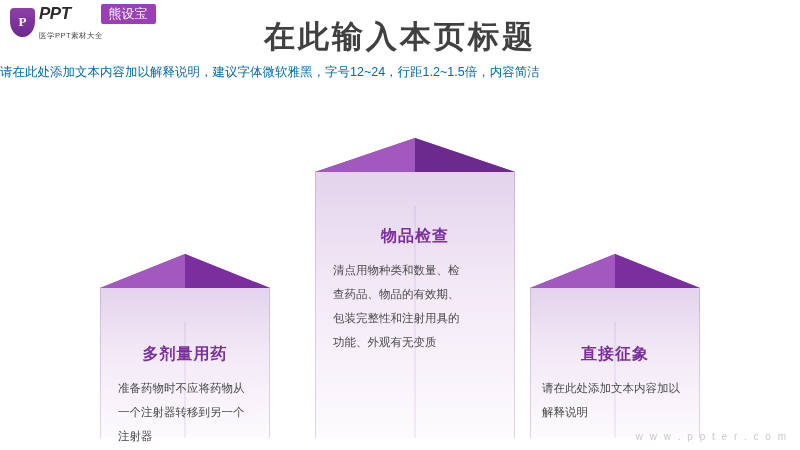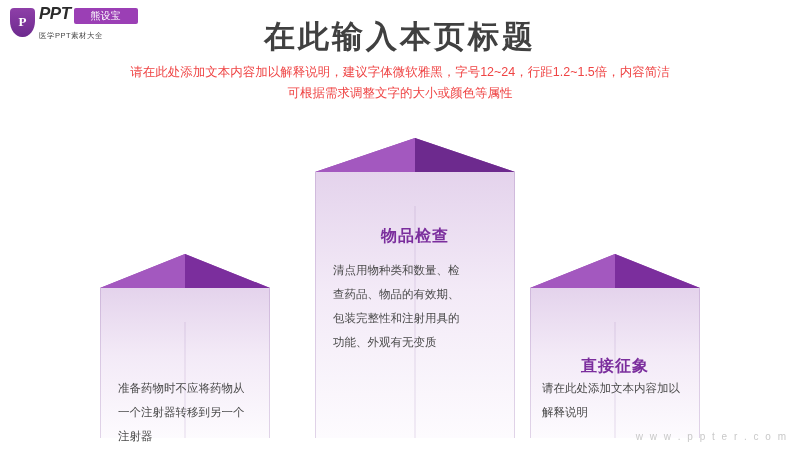--- a/index.html
+++ b/index.html
@@ -43,36 +43,37 @@
     margin-top: -2px;
   }
   .logo-text {
     margin-left: 4px;
     display: flex;
     flex-direction: column;
     justify-content: center;
   }
   .logo-row {
     display: flex;
-    align-items: flex-end;
+    align-items: center;
+    gap: 27px;
   }
   .logo-ppt {
     font-size: 17px;
     font-weight: bold;
     font-style: italic;
     color: #2b2b2b;
     letter-spacing: -0.5px;
     font-family: "Liberation Sans", sans-serif;
   }
   .logo-badge {
     margin-left: 3px;
     background: #9b3fb5;
     color: #fff;
-    font-size: 10px;
-    padding: 1px 17px;
+    font-size: 13px;
+    padding: 1px 8px;
     border-radius: 2px;
     letter-spacing: 0;
   }
   .logo-sub {
     font-size: 7.5px;
     color: #444;
     letter-spacing: 0.5px;
     margin-top: 7px;
   }
 
@@ -86,23 +87,23 @@
     font-size: 31px;
     font-weight: bold;
     color: #404040;
     letter-spacing: 3px;
   }
   .subtitle {
     position: absolute;
     top: 62px;
     left: 0;
     width: 800px;
-    text-align: center;
+    text-align: left;
     font-size: 12.5px;
-    color: #ef4444;
+    color: #0369a1;
     line-height: 21px;
   }
 
   
   .stage {
     position: absolute;
     left: 0;
     top: 118px;
     width: 800px;
     height: 320px;
@@ -199,37 +200,37 @@
       <div class="logo-ppt">PPT</div>
       <div class="logo-badge">熊设宝</div>
     </div>
     <div class="logo-sub">医学PPT素材大全</div>
   </div>
 </div>
 
 <div class="title">在此输入本页标题</div>
 <div class="subtitle">
   <div>请在此处添加文本内容加以解释说明，建议字体微软雅黑，字号12~24，行距1.2~1.5倍，内容简洁</div>
-  <div>可根据需求调整文字的大小或颜色等属性</div>
 </div>
 
 <div class="stage">
 
   <div class="col" style="left:100px; top:136px; width:170px; height:184px;">
     <div class="prism">
       <div class="cap" style="height:68px;">
         <svg viewBox="0 0 170 68" preserveAspectRatio="none">
           <polygon points="85,0 170,34 85,68 0,34" fill="#9a4bb5"></polygon>
           <polygon points="85,0 170,34 85,68" fill="#7b2e9d"></polygon>
           <polygon points="85,0 0,34 85,68" fill="#a358bf"></polygon>
         </svg>
       </div>
       <div class="prism-body" style="top:34px; height:150px;"></div>
       <div class="prism-edge" style="top:68px; height:116px;"></div>
     </div>
+    <div class="col-title" style="top:90px;">多剂量用药</div>
     <div class="col-desc" style="top:122px; left:18px; width:134px;">准备药物时不应将药物从一个注射器转移到另一个注射器</div>
   </div>
 
   <div class="col" style="left:315px; top:20px; width:200px; height:300px;">
     <div class="prism">
       <div class="cap" style="height:68px;">
         <svg viewBox="0 0 170 68" preserveAspectRatio="none">
           <polygon points="85,0 170,34 85,68 0,34" fill="#9a4bb5"></polygon>
           <polygon points="85,0 170,34 85,68" fill="#6d2a8e"></polygon>
           <polygon points="85,0 0,34 85,68" fill="#a358bf"></polygon>
@@ -247,19 +248,19 @@
       <div class="cap" style="height:68px;">
         <svg viewBox="0 0 170 68" preserveAspectRatio="none">
           <polygon points="85,0 170,34 85,68 0,34" fill="#9a4bb5"></polygon>
           <polygon points="85,0 170,34 85,68" fill="#7b2e9d"></polygon>
           <polygon points="85,0 0,34 85,68" fill="#a358bf"></polygon>
         </svg>
       </div>
       <div class="prism-body" style="top:34px; height:150px;"></div>
       <div class="prism-edge" style="top:68px; height:116px;"></div>
     </div>
-    <div class="col-title" style="top:90px;margin-top:12px;">直接征象</div>
+    <div class="col-title" style="top:90px;">直接征象</div>
     <div class="col-desc" style="top:122px; left:12px; width:146px;">请在此处添加文本内容加以解释说明</div>
   </div>
 
 </div>
 
 <div class="watermark">w w w . p p t e r . c o m</div>
 
 </body></html>

